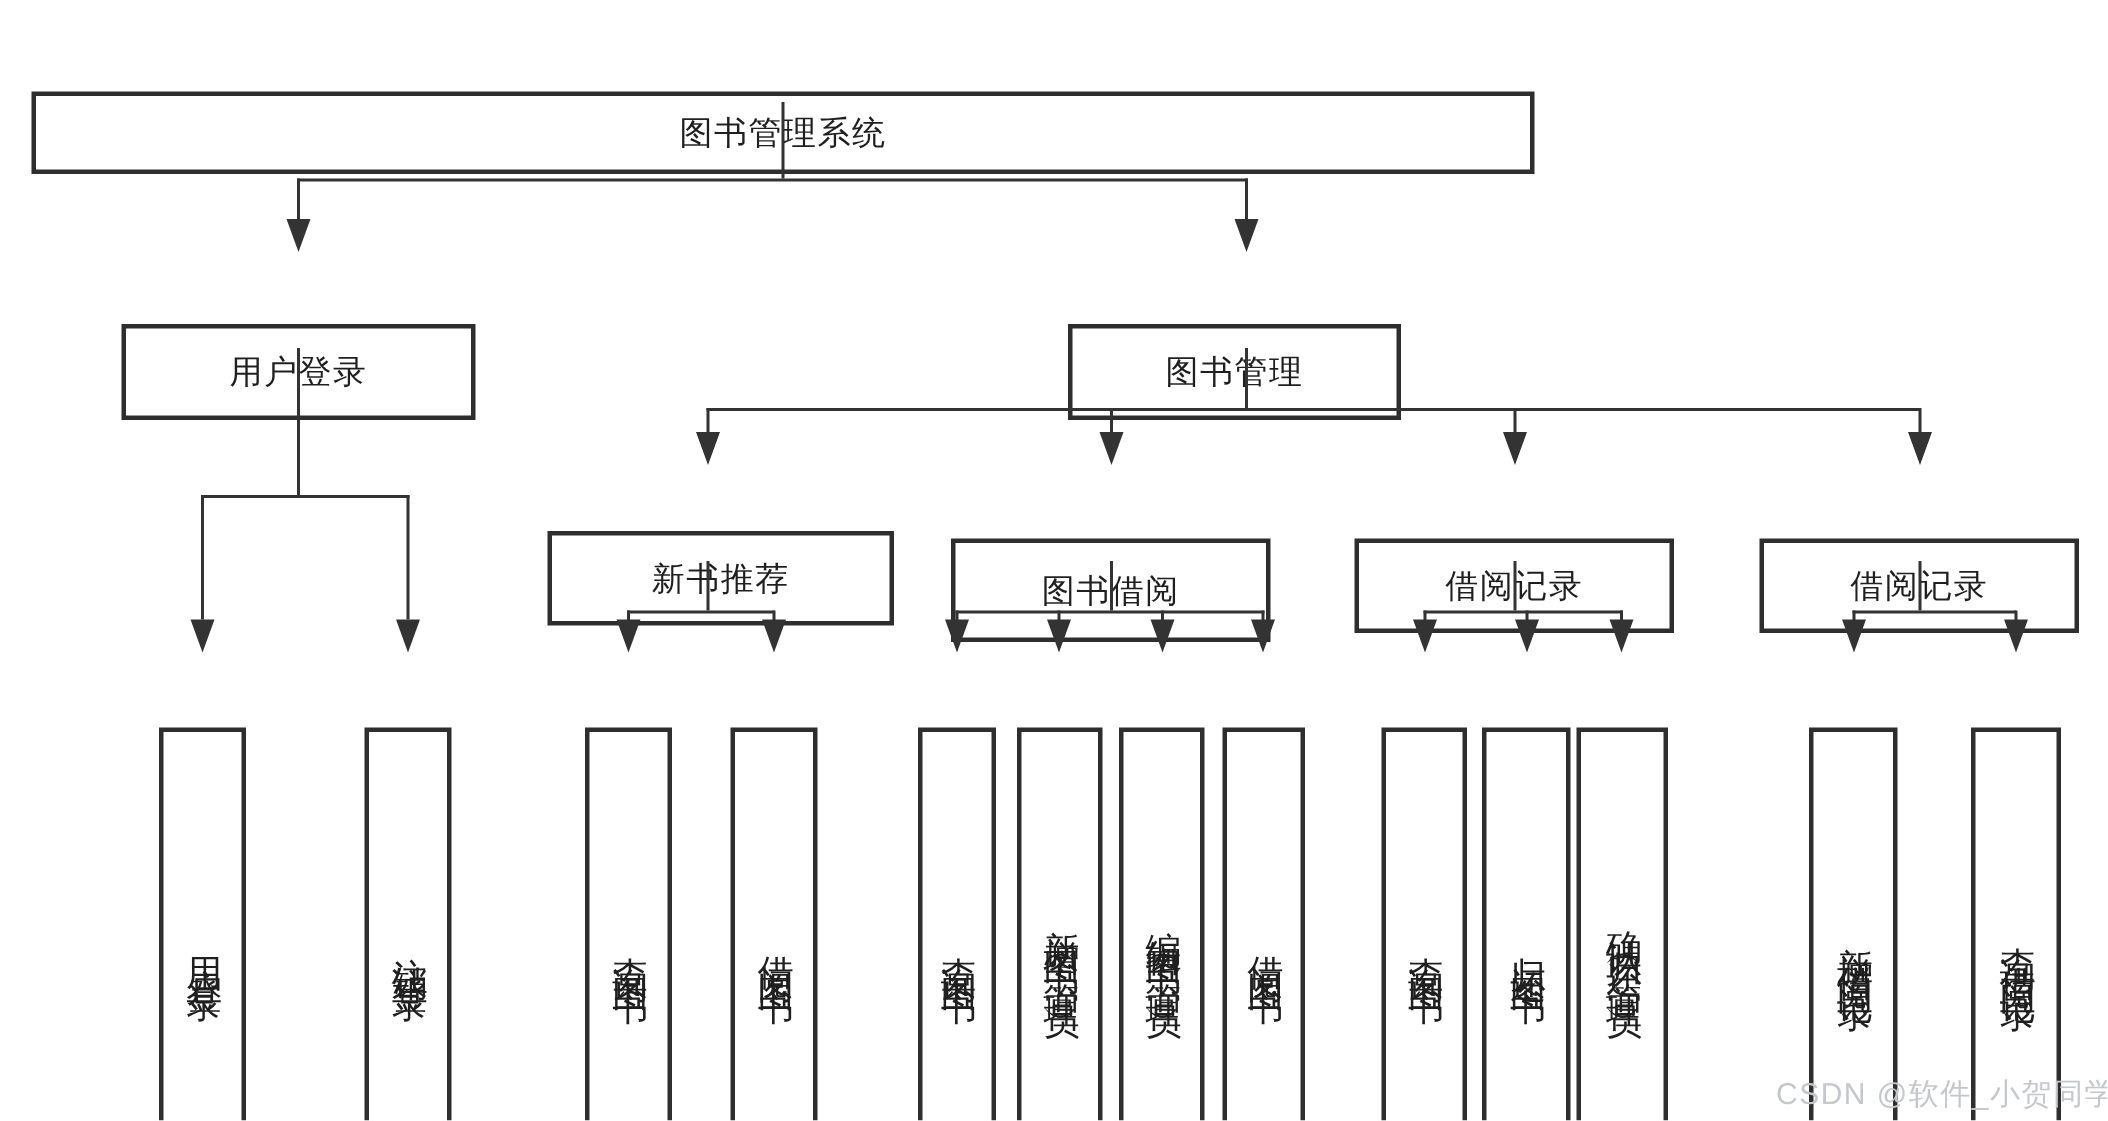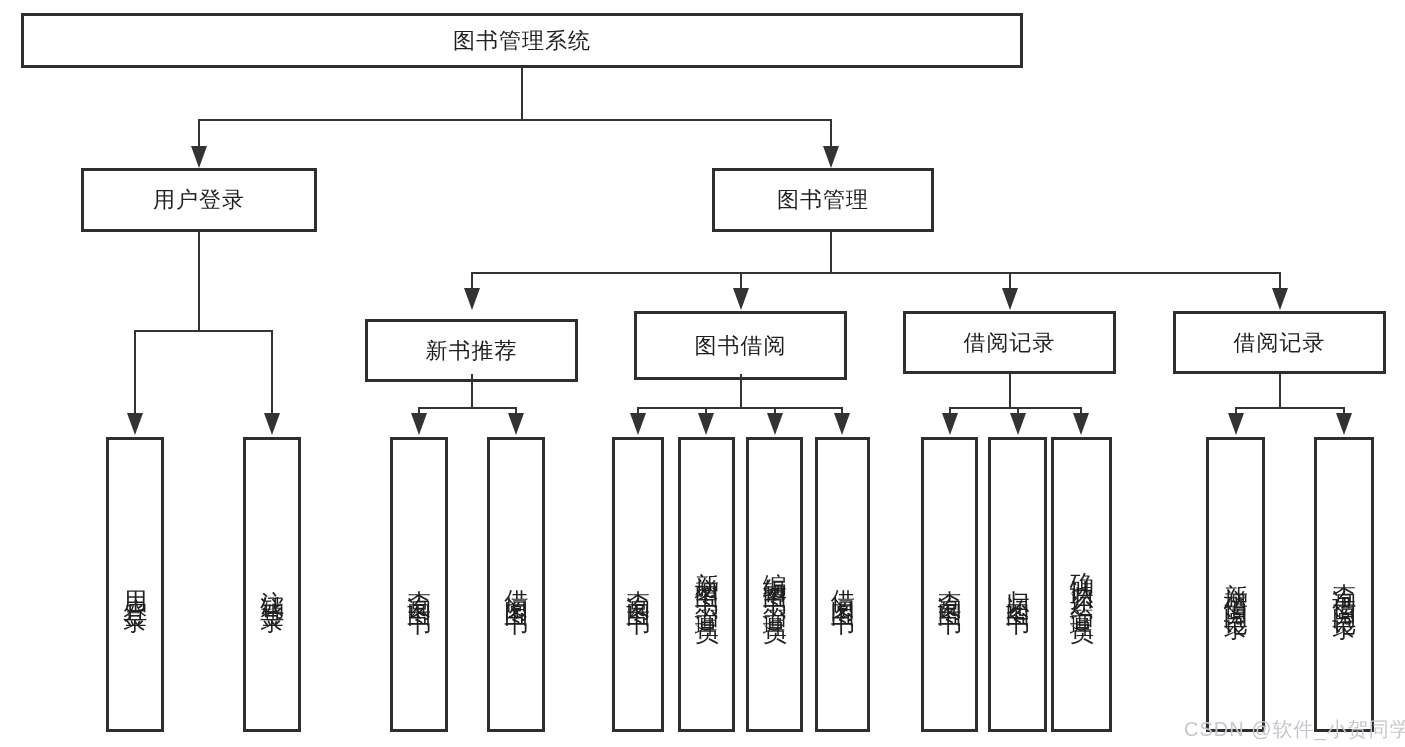--- a/index.html
+++ b/index.html
@@ -3,21 +3,21 @@
 <meta charset="utf-8">
 <style>
   * { margin:0; padding:0; box-sizing:border-box; }
   html,body { background:#ffffff; }
   body { font-family:"Liberation Sans","DejaVu Sans",sans-serif; }
   .canvas {
     position:relative; width:1405px; height:747px; background:#ffffff; overflow:hidden;
   }
   .box {
     position:absolute; border:3px solid #2e2e2e; background:#ffffff;
-    display:flex; align-items:center; justify-content:center;
+    display:flex; align-items:center; justify-content:center;margin-top:48px;
   }
   .hlabel { font-size:22px; color:#1f1f1f; letter-spacing:1px; white-space:nowrap; }
   .vlabel {
     writing-mode:vertical-rl; text-orientation:mixed;
     font-size:24px; color:#1f1f1f; letter-spacing:7px; line-height:1.1; white-space:nowrap;
   }
   .hline { position:absolute; height:2px; background:#333333; }
   .vline { position:absolute; width:2px; background:#333333; }
   .arrow {
     position:absolute; width:0; height:0;
@@ -63,21 +63,21 @@
   <div class="hline" style="left:471px; top:272px; width:809px;"></div>
   <div class="vline" style="left:471px; top:272px; height:18px;"></div>
   <div class="arrow" style="left:464px; top:288px;"></div>
   <div class="vline" style="left:740px; top:272px; height:18px;"></div>
   <div class="arrow" style="left:733px; top:288px;"></div>
   <div class="vline" style="left:1009px; top:272px; height:18px;"></div>
   <div class="arrow" style="left:1002px; top:288px;"></div>
   <div class="vline" style="left:1279px; top:272px; height:18px;"></div>
   <div class="arrow" style="left:1272px; top:288px;"></div>
 
-  <div class="box" style="left:365px; top:319px; width:213px; height:63px;">
+  <div class="box" style="left:365px; top:306px; width:231px; height:63px;">
     <span class="hlabel">新书推荐</span>
   </div>
   <div class="box" style="left:634px; top:311px; width:213px; height:69px;">
     <span class="hlabel">图书借阅</span>
   </div>
   <div class="box" style="left:903px; top:311px; width:213px; height:63px;">
     <span class="hlabel">借阅记录</span>
   </div>
   <div class="box" style="left:1173px; top:311px; width:213px; height:63px;">
     <span class="hlabel">借阅记录</span>

